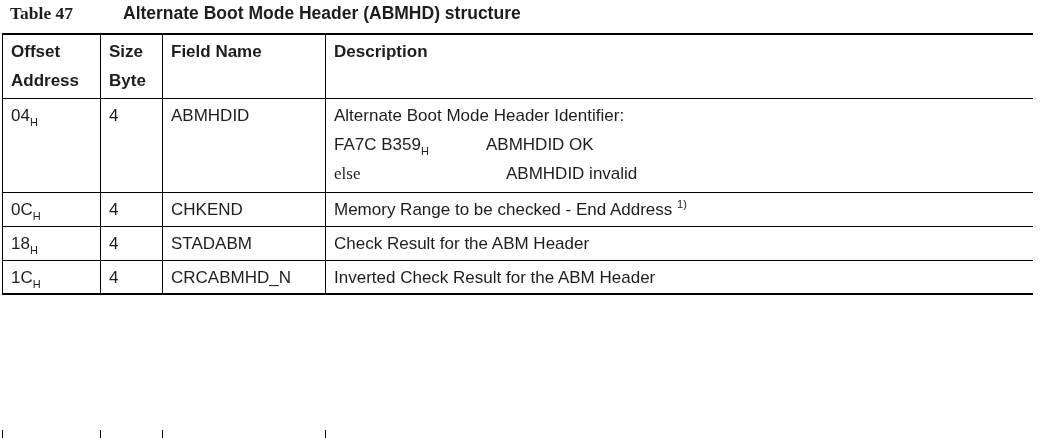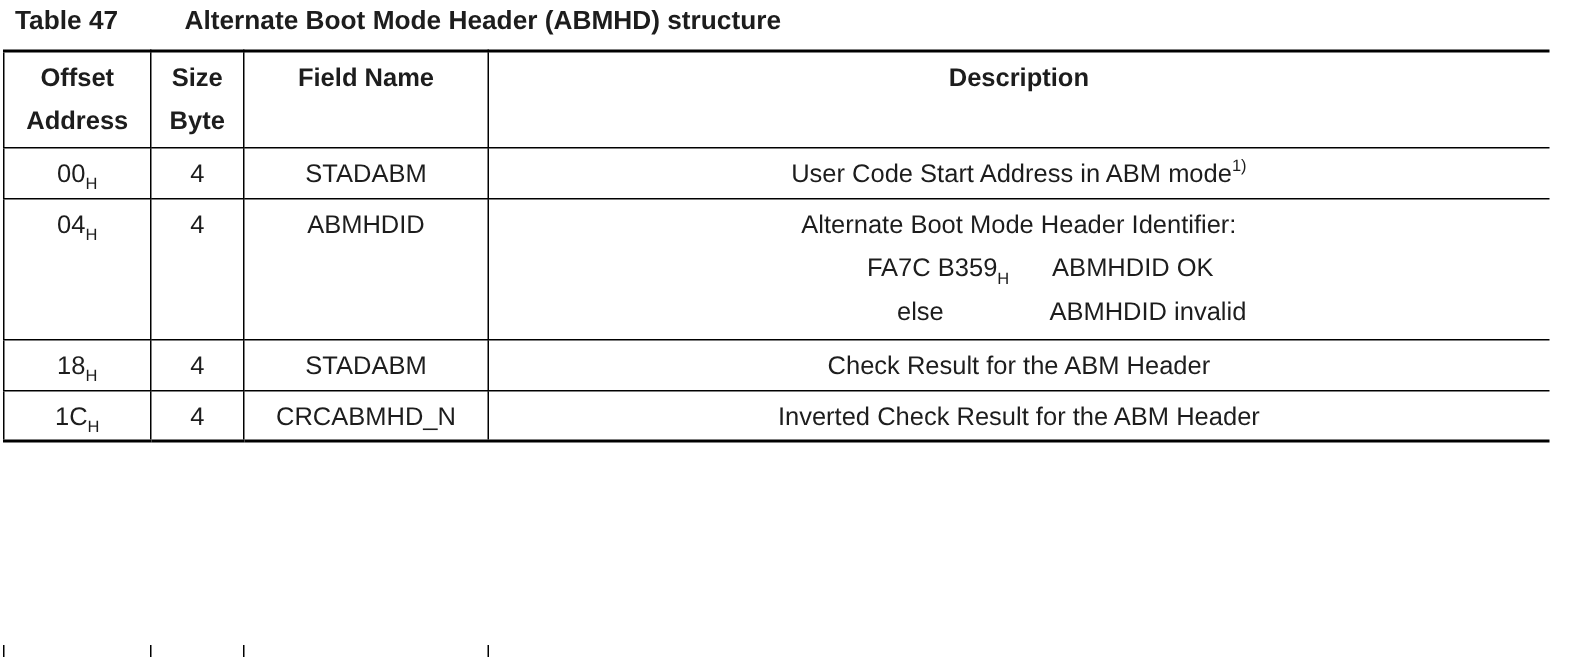--- a/index.html
+++ b/index.html
@@ -10,33 +10,33 @@
     color: #1d1d1d;
     overflow: hidden;
   }
   .page { position: relative; width: 1055px; height: 438px; }
 
   .table-caption {
     position: absolute; left: 10px; top: 3px;
     font-size: 17.5px; font-weight: bold;
     white-space: nowrap;
   }
-  .caption-number { display: inline-block; min-width: 113px; }
+  .caption-number { display: inline-block; min-width: 113px; font-family: Liberation Serif, serif; }
 
   table.abmhd {
     position: absolute; left: 2px; top: 33px;
     width: 1030px;
     border-collapse: collapse; table-layout: fixed;
     border-top: 2.5px solid #000;
     border-left: 1px solid #000;
   }
   .abmhd th, .abmhd td {
     border-right: 1px solid #000;
     border-bottom: 1px solid #000;
-    vertical-align: top; text-align: center;
+    vertical-align: top; text-align: left;
     padding: 2px 8px 1px 8px;
     font-size: 17px; line-height: 29px;
     font-weight: normal;
     overflow: hidden; white-space: nowrap;
   }
   .abmhd th:last-child, .abmhd td:last-child { border-right: none; }
   .abmhd thead th { font-weight: bold; }
   .abmhd thead tr { height: 64px; }
   .abmhd tbody tr { height: 34px; }
   .abmhd tbody tr.multi { height: 94px; }
@@ -80,36 +80,36 @@
           </th>
           <th>
             <div>Field Name</div>
           </th>
           <th>
             <div>Description</div>
           </th>
         </tr>
     </thead>
     <tbody id="table-body">
-        <tr>
-          <td><span>00<sub>H</sub></span></td>
-          <td><span>4</span></td>
-          <td><span>STADABM</span></td>
-          <td>
-            <div class="desc-line"><span>User Code Start Address in ABM mode<sup>1)</sup></span></div>
-          </td>
-        </tr>
         <tr class="multi">
           <td><span>04<sub>H</sub></span></td>
           <td><span>4</span></td>
           <td><span>ABMHDID</span></td>
           <td>
             <div class="desc-line"><span>Alternate Boot Mode Header Identifier:</span></div>
             <div class="desc-line"><span style="display: inline-block; min-width: 152px;">FA7C B359<sub>H</sub></span><span>ABMHDID OK</span></div>
-            <div class="desc-line"><span style="display: inline-block; min-width: 172px;">else</span><span>ABMHDID invalid</span></div>
+            <div class="desc-line"><span style="display: inline-block; min-width: 172px; font-family: Liberation Serif, serif;">else</span><span>ABMHDID invalid</span></div>
+          </td>
+        </tr>
+        <tr>
+          <td><span>0C<sub>H</sub></span></td>
+          <td><span>4</span></td>
+          <td><span>CHKEND</span></td>
+          <td>
+            <div class="desc-line"><span>Memory Range to be checked - End Address <sup>1)</sup></span></div>
           </td>
         </tr>
         <tr>
           <td><span>18<sub>H</sub></span></td>
           <td><span>4</span></td>
           <td><span>STADABM</span></td>
           <td>
             <div class="desc-line"><span>Check Result for the ABM Header</span></div>
           </td>
         </tr>

